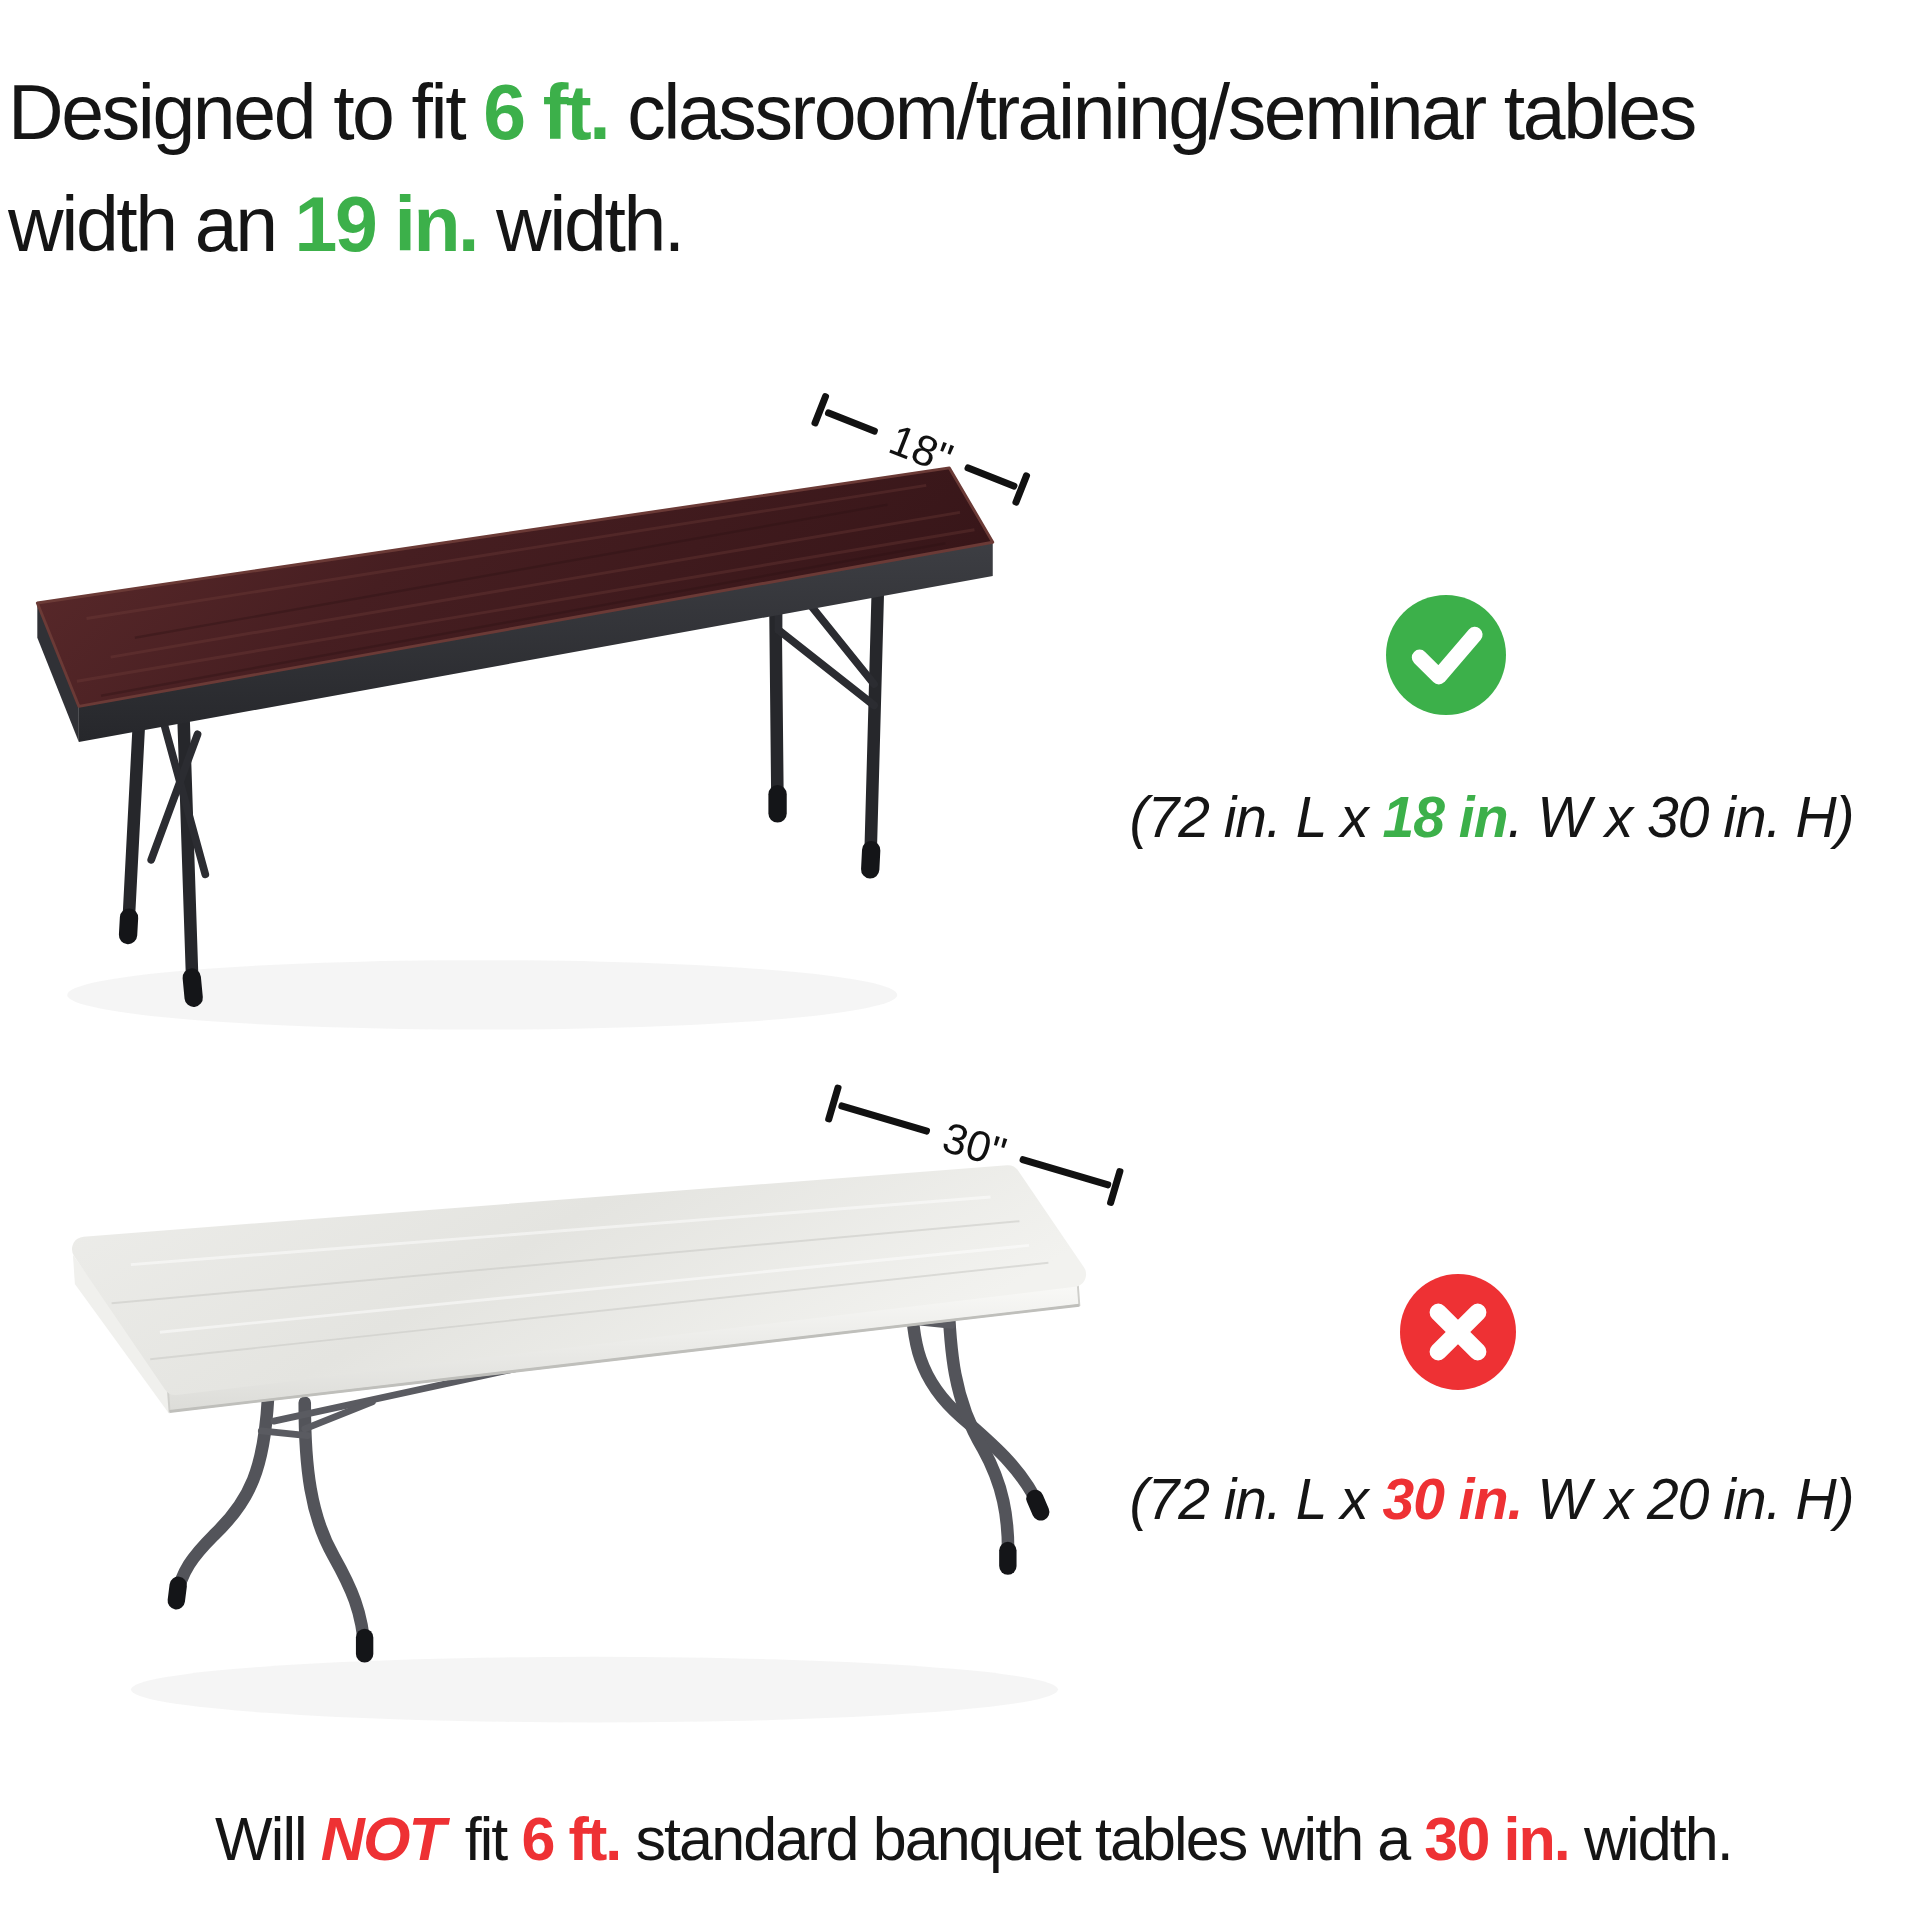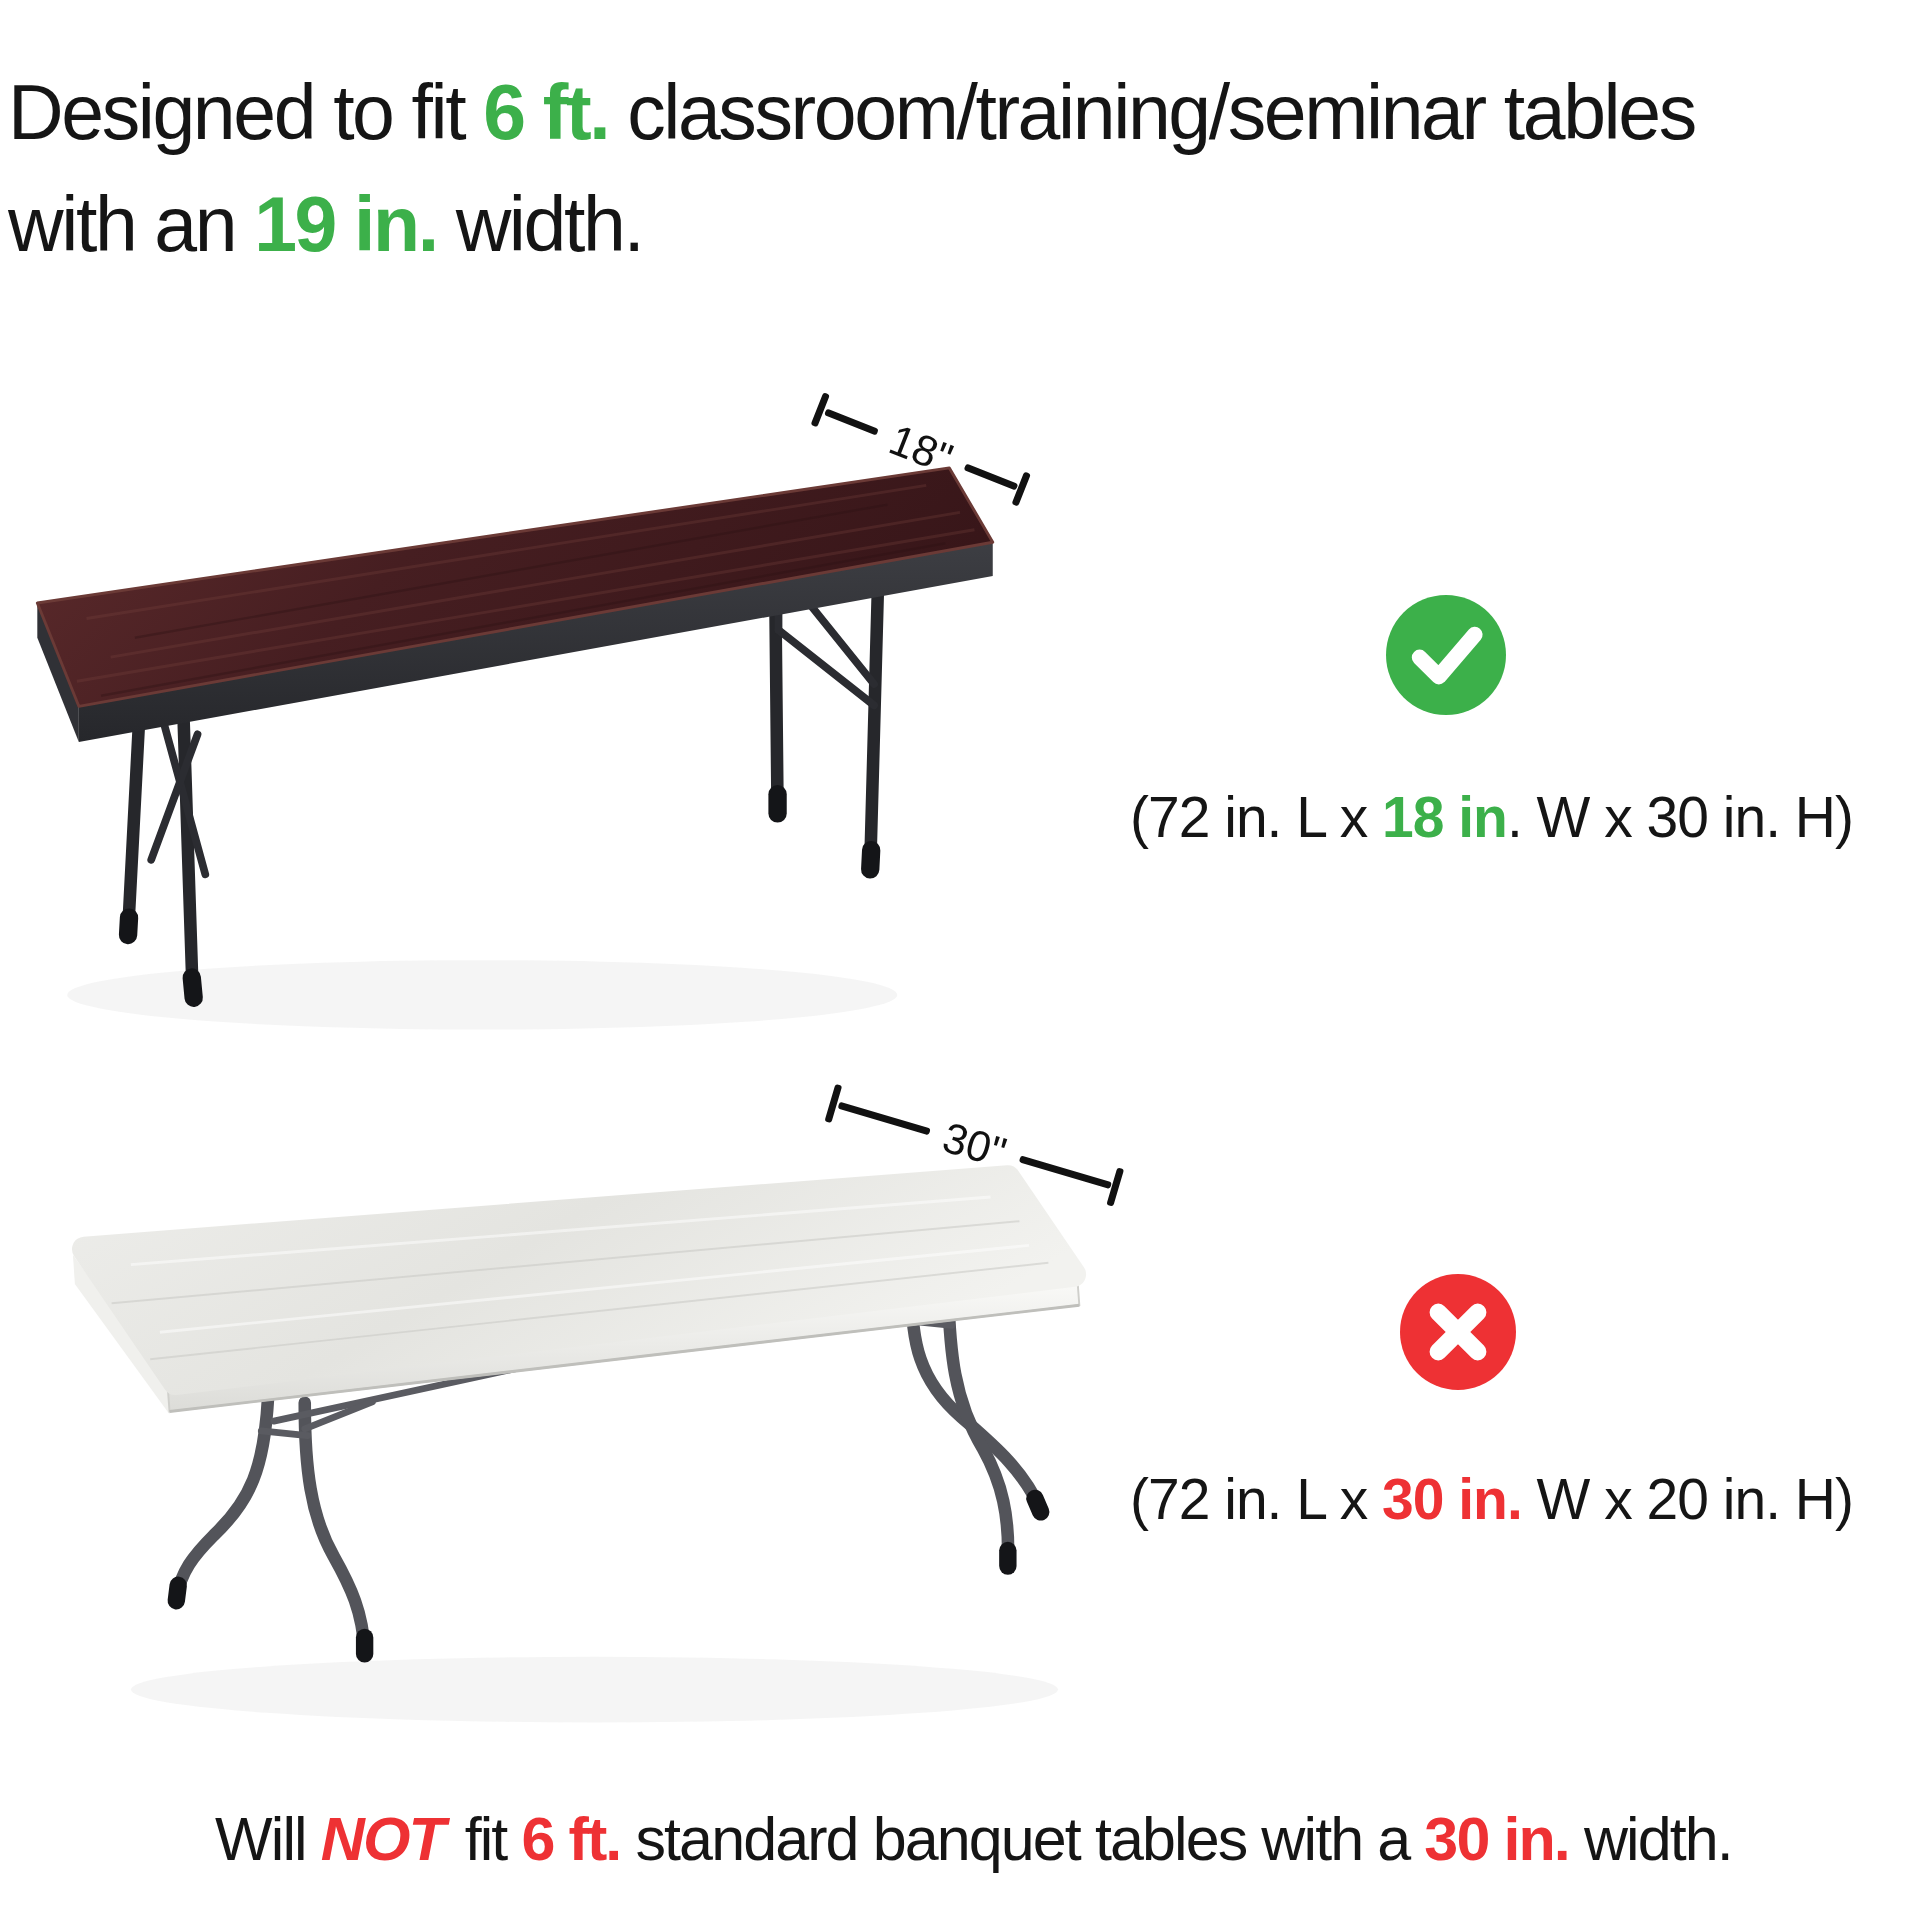--- a/index.html
+++ b/index.html
@@ -22,21 +22,21 @@
   
   .footer{
     position:absolute;top:1804px;left:8px;width:1931px;
     text-align:center;font-size:61px;letter-spacing:-1.9px;color:var(--ink);
   }
   .f-red{color:var(--red);font-weight:700;}
   .f-red-italic{color:var(--red);font-weight:700;font-style:italic;padding-right:5.8px;}
   
   .dims-row{
     position:absolute;left:1057px;width:869px;text-align:center;
-    font-size:57px;letter-spacing:-1px;color:var(--ink);white-space:nowrap;
+    font-size:57px;letter-spacing:-1px;color:var(--ink);white-space:nowrap;font-style:italic;
   }
   .dims-top{top:784px;}
   .dims-bottom{top:1466px;}
   .d-green{color:var(--green);font-weight:700;}
   .d-red{color:var(--red);font-weight:700;}
   
   .result-circle{
     position:absolute;border-radius:50%;display:flex;align-items:center;justify-content:center;
   }
   .check-circle{left:1386px;top:595px;width:120px;height:120px;background:var(--green);}
@@ -62,21 +62,21 @@
   .img-classroom{left:19.3px;top:377px;width:1023px;height:676px;}
   .img-banquet{left:14.5px;top:1110px;width:1130px;height:657px;}
 </style>
 </head>
 <body>
 
 <div class="canvas">
 
   <div class="headline">
     <span>Designed to fit </span><span class="hl-green">6 ft.</span><span> classroom/training/seminar tables</span><br>
-    <span>with an </span><span class="hl-green">19 in.</span><span> width.</span>
+    <span>width an </span><span class="hl-green">19 in.</span><span> width.</span>
   </div>
 
   <svg class="table-img img-classroom" viewBox="0 0 1060 700" xmlns="http://www.w3.org/2000/svg">
     <defs>
       <linearGradient id="woodGrad" x1="0" y1="0" x2="1" y2="0.25">
         <stop offset="0" stop-color="#5d2b2c"></stop>
         <stop offset="0.45" stop-color="#461e21"></stop>
         <stop offset="1" stop-color="#381619"></stop>
       </linearGradient>
       <linearGradient id="bandGrad" x1="0" y1="0" x2="0" y2="1">

